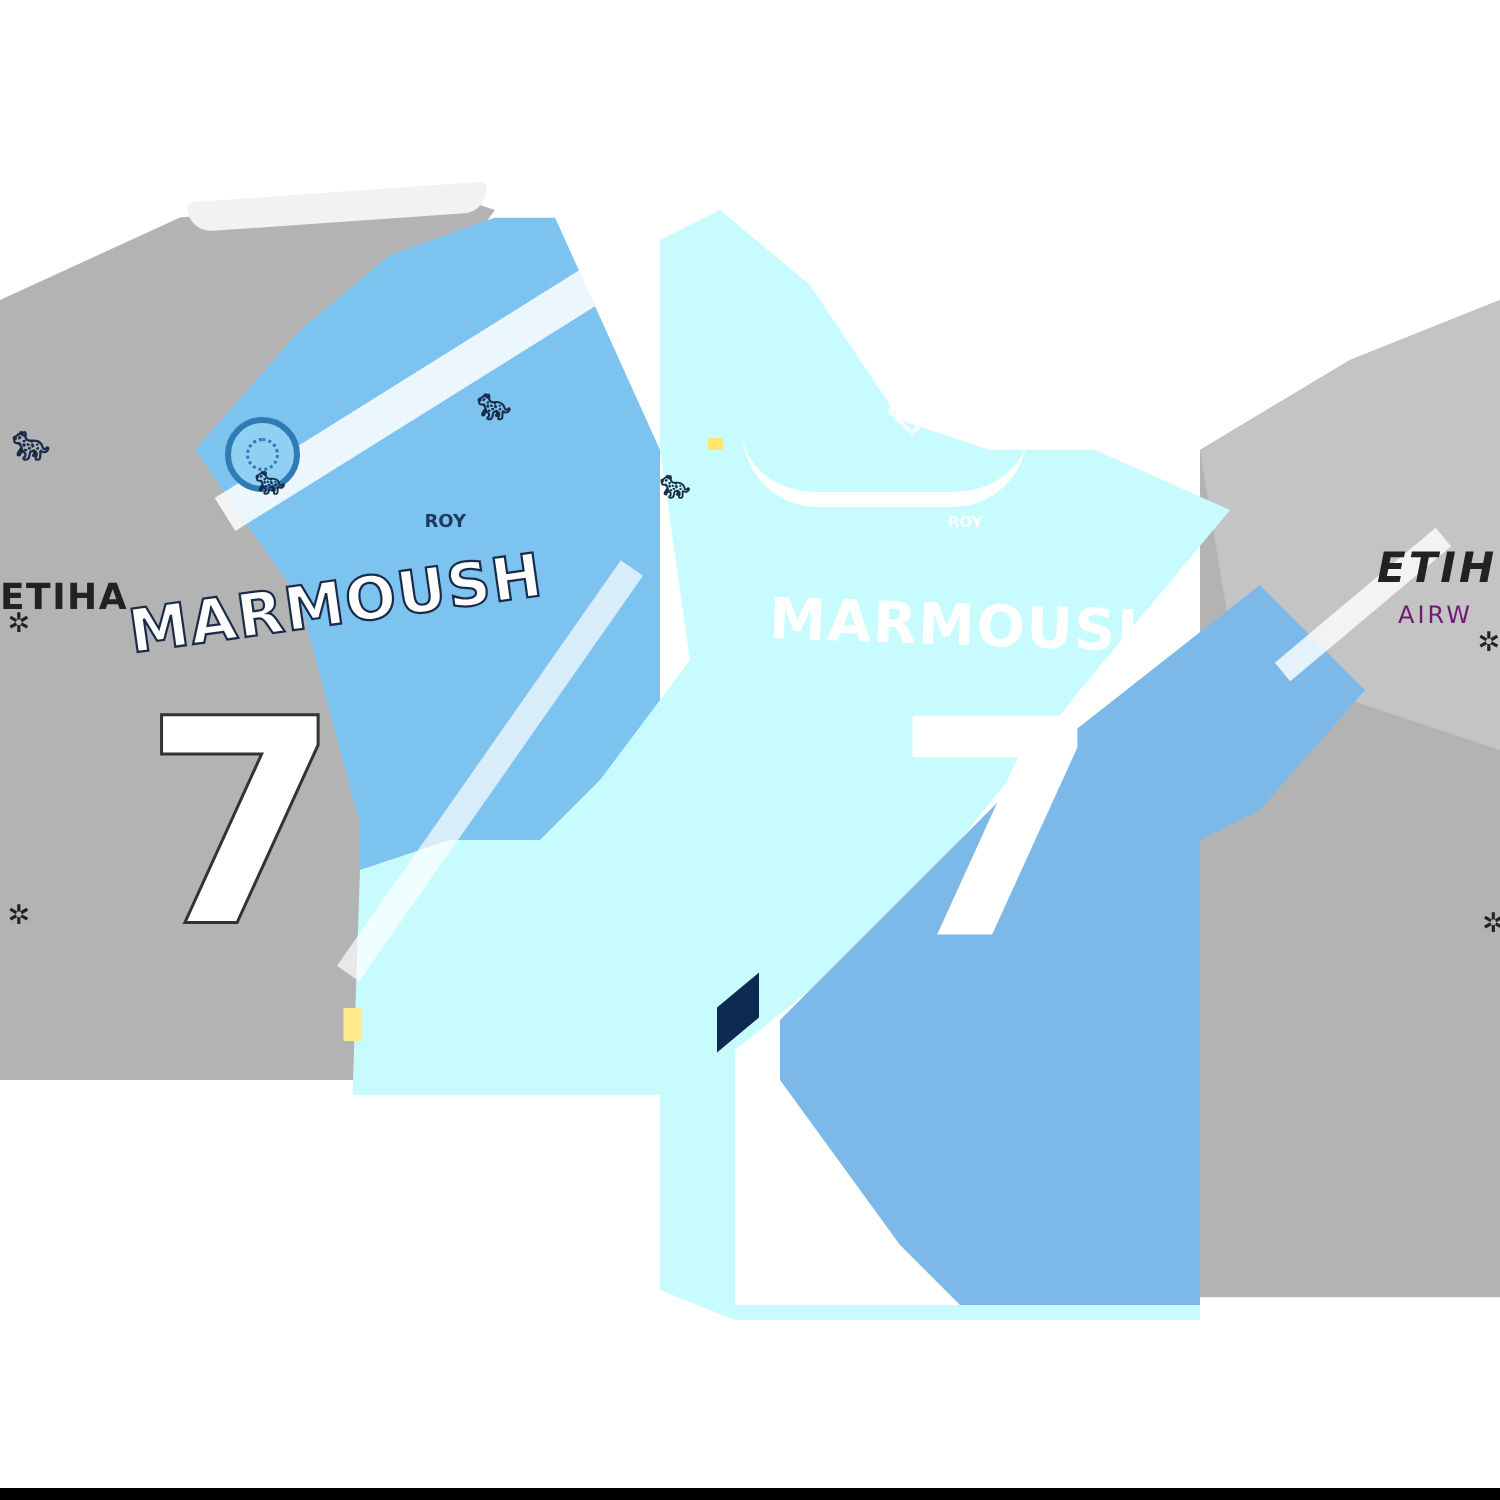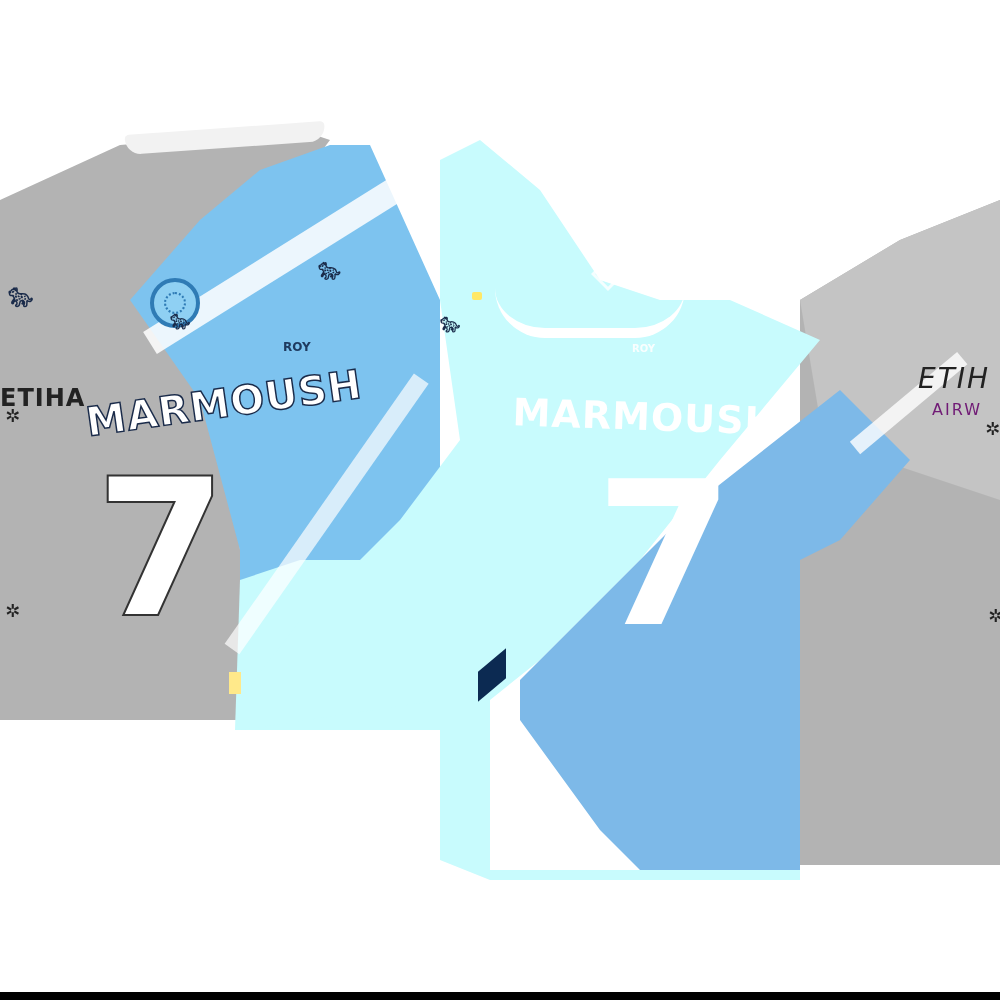--- a/index.html
+++ b/index.html
@@ -74,21 +74,21 @@
     .roy-label {
       position: absolute; left: 283px; top: 340px; color: #1e3a5f;
       font-size: 12px; font-weight: bold;
     }
     .roy-label-back {
       position: absolute; left: 632px; top: 343px; color: #ffffff;
       font-size: 10px; font-weight: bold; opacity: 0.9;
     }
     .sponsor-big {
       position: absolute; left: 918px; top: 362px; color: #222;
-      font-size: 28px; font-weight: normal; font-style: italic; letter-spacing: 2px;
+      font-size: 28px; font-weight: bold; font-style: italic; letter-spacing: 2px;
     }
     .sponsor-small {
       position: absolute; left: 932px; top: 400px; color: #701a75;
       font-size: 16px; letter-spacing: 2px;
     }
     .sponsor-ghost-left {
       position: absolute; left: 0; top: 368px; color: #222;
       font-size: 24px; font-weight: bold; letter-spacing: 1px; margin-top: 16px;
     }
     .crest {

